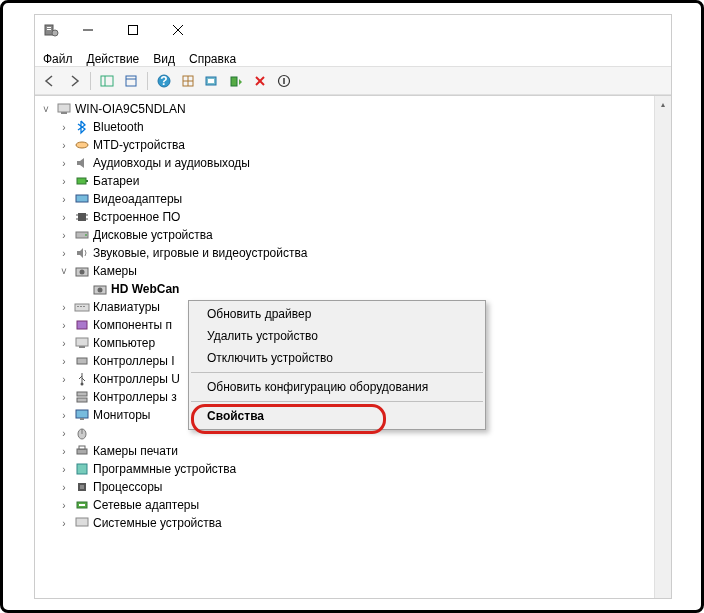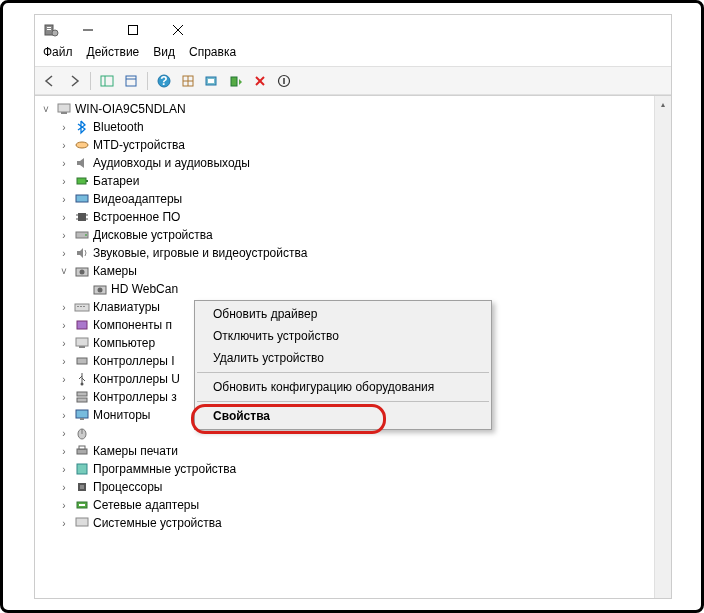--- a/index.html
+++ b/index.html
@@ -4,36 +4,36 @@
 <style>
 * { box-sizing: border-box; margin: 0; padding: 0; font-family: "Segoe UI", Tahoma, sans-serif; font-size: 12px; }
 body { background: #fff; width: 704px; height: 613px; position: relative; overflow: hidden; }
 .outer-border { position: absolute; inset: 0; border: 3px solid #000; border-radius: 8px; pointer-events: none; z-index: 999; }
 .window { position: absolute; left: 34px; top: 14px; right: 32px; bottom: 14px; background: #fff; border: 1px solid #ccc; display: flex; flex-direction: column; }
 .titlebar { height: 30px; display: flex; align-items: center; padding: 0 8px; }
 .titlebar .app-icon { width: 16px; height: 16px; margin-right: 6px; }
 .titlebar .title { flex: 1; color: #000; }
 .win-controls { display: flex; gap: 0; }
 .win-btn { width: 45px; height: 30px; display: flex; align-items: center; justify-content: center; color: #000; cursor: pointer; }
-.menubar { height: 22px; display: flex; align-items: flex-start; padding: 0 8px; gap: 14px; border-bottom: 1px solid #e0e0e0; }
+.menubar { height: 22px; display: flex; align-items: flex-end; padding: 0 8px; gap: 14px; border-bottom: 1px solid #e0e0e0; }
 .menubar span { cursor: pointer; }
 .toolbar { height: 28px; display: flex; align-items: center; padding: 0 4px; gap: 2px; border-bottom: 1px solid #e0e0e0; background: #f5f5f5; }
 .tb-btn { width: 22px; height: 22px; display: flex; align-items: center; justify-content: center; cursor: pointer; border: 1px solid transparent; }
 .tb-sep { width: 1px; height: 18px; background: #ccc; margin: 0 3px; }
 .content { flex: 1; position: relative; overflow: hidden; background: #fff; border-top: 1px solid #d0d0d0; }
 .scrollbar-v { position: absolute; right: 0; top: 0; bottom: 0; width: 17px; background: #f0f0f0; border-left: 1px solid #e0e0e0; }
 .scroll-arrow { height: 17px; display: flex; align-items: center; justify-content: center; color: #666; cursor: pointer; font-size: 8px; }
 .tree { padding: 4px 0; overflow: hidden; margin-right: 17px; }
 .tree-row { display: flex; align-items: center; height: 18px; white-space: nowrap; cursor: pointer; }
 .expander { width: 14px; text-align: center; color: #666; font-size: 10px; user-select: none; }
 .node-icon { width: 16px; height: 16px; margin: 0 3px; display: inline-flex; align-items: center; justify-content: center; }
 .indent-0 { padding-left: 4px; }
 .indent-1 { padding-left: 22px; }
-.indent-2 { padding-left: 40px; }
-.ctx-menu { position: absolute; left: 194px; top: 300px; width: 298px; background: #f0f0f0; border: 1px solid #a0a0a0; box-shadow: 3px 3px 5px rgba(0,0,0,0.25); z-index: 50; padding: 2px 0; }
+.indent-2 { padding-left: 40px; font-weight: bold; }
+.ctx-menu { position: absolute; left: 188px; top: 300px; width: 298px; background: #f0f0f0; border: 1px solid #a0a0a0; box-shadow: 3px 3px 5px rgba(0,0,0,0.25); z-index: 50; padding: 2px 0; }
 .ctx-item { height: 22px; display: flex; align-items: center; padding: 0 18px; cursor: pointer; color: #000; }
 .ctx-sep { height: 1px; background: #c0c0c0; margin: 3px 2px; }
 .highlight-ring { position: absolute; border: 3px solid #d8201a; border-radius: 14px; pointer-events: none; z-index: 60; left: 191px; top: 404px; width: 195px; height: 30px; }
 svg { display: block; }
 </style>
 </head>
 <body>
 
 <div class="outer-border"></div>
 
@@ -408,24 +408,24 @@
       <div style="flex:1"></div>
     </div>
   </div>
 </div>
 
 <div class="ctx-menu">
   <div class="ctx-item">
       <span>Обновить драйвер</span>
     </div>
   <div class="ctx-item">
+      <span>Удалить устройство</span>
+    </div>
+  <div class="ctx-item">
       <span>Отключить устройство</span>
-    </div>
-  <div class="ctx-item">
-      <span>Удалить устройство</span>
     </div>
   <div class="ctx-sep"></div>
   <div class="ctx-item">
       <span>Обновить конфигурацию оборудования</span>
     </div>
   <div class="ctx-sep"></div>
   <div class="ctx-item">
       <span style="font-weight:bold">Свойства</span>
     </div>
 </div>

